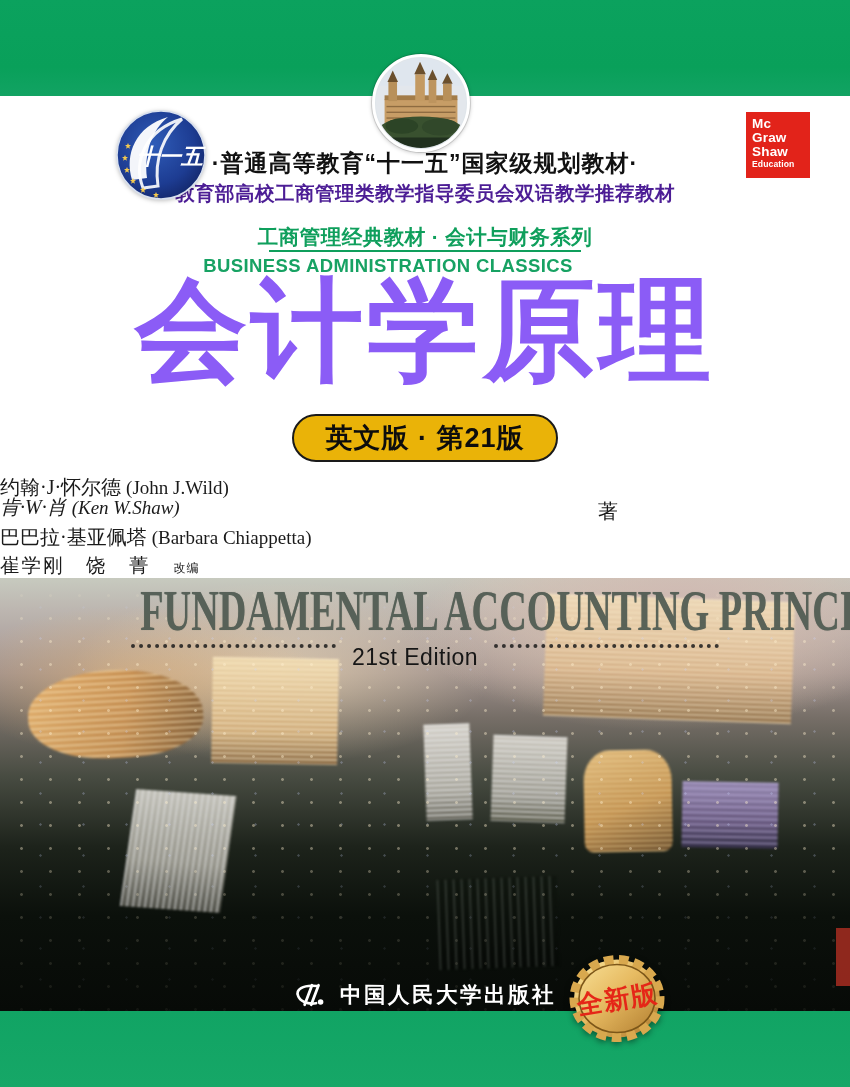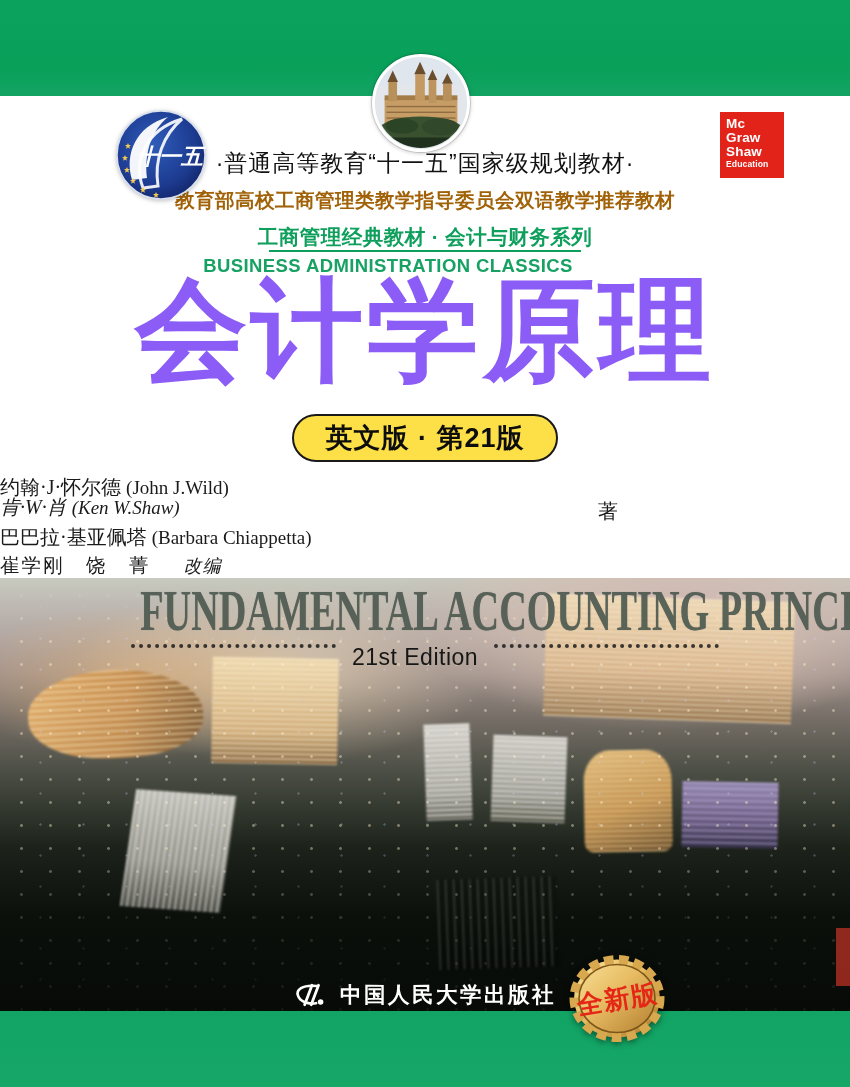--- a/index.html
+++ b/index.html
@@ -20,58 +20,58 @@
     box-shadow:0 0 0 1px rgba(0,0,0,.12),0 1px 4px rgba(0,0,0,.25);
   }
   .medallion svg{display:block;width:100%;height:100%;}
 
   
   .plan-logo{position:absolute;left:116px;top:110px;width:90px;height:90px;z-index:4;}
   .plan-logo svg{width:100%;height:100%;display:block;filter:drop-shadow(0 1px 2px rgba(0,0,0,.25));}
 
   
   .mgh{
-    position:absolute;left:720px;top:112px;width:64px;height:66px;background:#e2231a;
+    position:absolute;left:746px;top:112px;width:64px;height:66px;background:#e2231a;
     color:#fff;padding:5px 16px 0 6px;line-height:1.02;z-index:4;
   }
   .mgh .l{display:block;font-weight:700;font-size:13.5px;letter-spacing:.2px;}
   .mgh .s{display:block;font-weight:700;font-size:8.6px;margin-top:2px;letter-spacing:.1px;}
 
   
-  .hline1{position:absolute;left:0;top:148px;width:850px;text-align:center;font-size:23px;font-weight:400;color:#111;letter-spacing:1px;}
-  .hline2{position:absolute;left:0;top:187px;width:850px;text-align:center;font-size:19.5px;font-weight:800;color:#a16207;letter-spacing:.5px;}
+  .hline1{position:absolute;left:0;top:148px;width:850px;text-align:center;font-size:23px;font-weight:700;color:#111;letter-spacing:1px;}
+  .hline2{position:absolute;left:0;top:180px;width:850px;text-align:center;font-size:19.5px;font-weight:800;color:#4c1d95;letter-spacing:.5px;}
 
   
   .series-cn{position:absolute;left:0;top:223px;width:850px;text-align:center;font-size:20.5px;font-weight:800;color:#0f9f5c;letter-spacing:.5px;}
   .series-rule{position:absolute;left:269px;top:250px;width:312px;height:2px;background:#0f9f5c;}
   .series-en{position:absolute;left:0;top:255px;width:776px;text-align:center;font-size:18.5px;font-weight:600;color:#17a263;letter-spacing:.4px;}
 
   
   .main-title{
     position:absolute;left:0;top:270px;width:850px;text-align:center;
     font-family:"Liberation Serif","DejaVu Serif",serif;
     font-size:112px;font-weight:900;color:#8b5cf6;letter-spacing:4px;line-height:1.1;white-space:nowrap;
   }
 
   
   .edition-pill{
     position:absolute;left:292px;top:414px;width:266px;height:48px;border:2.5px solid #1a1a1a;border-radius:24px;
-    background:#fde047;display:flex;align-items:center;justify-content:center;
+    background:#eab308;display:flex;align-items:center;justify-content:center;
     font-size:27px;font-weight:800;color:#0d0d0d;letter-spacing:1px;
   }
 
   
   .authors{position:absolute;left:0;top:472px;width:850px;font-family:"Liberation Serif","DejaVu Serif",serif;color:#1a1a1a;}
   .a-line{position:absolute;left:0;width:850px;text-align:left;font-size:20px;white-space:nowrap;}
   .a-line .en{font-size:19px;}
   .a1{top:2px;}
   .a2{top:22px;font-style:italic;}
   .a3{top:52px;}
   .a4{top:80px;font-size:19.5px;letter-spacing:2px;}
-  .a4 .role{font-style:italic;font-size:18px;letter-spacing:1px;margin-left:26px;}
+  .a4 .role{font-size:12px;letter-spacing:1px;margin-left:16px;}
   .author-role{position:absolute;left:598px;top:26px;font-size:20px;}
 
   
   .photo{
     position:absolute;left:0;top:578px;width:850px;height:433px;overflow:hidden;
     background:
       radial-gradient(420px 170px at 80% 6%,rgba(205,182,178,.85) 0%,rgba(205,182,178,0) 70%),
       radial-gradient(260px 110px at 16% 24%,rgba(238,186,118,.55) 0%,rgba(238,186,118,0) 70%),
       radial-gradient(300px 130px at 33% 22%,rgba(248,226,186,.6) 0%,rgba(248,226,186,0) 70%),
       radial-gradient(340px 140px at 78% 12%,rgba(244,216,178,.65) 0%,rgba(244,216,178,0) 72%),

